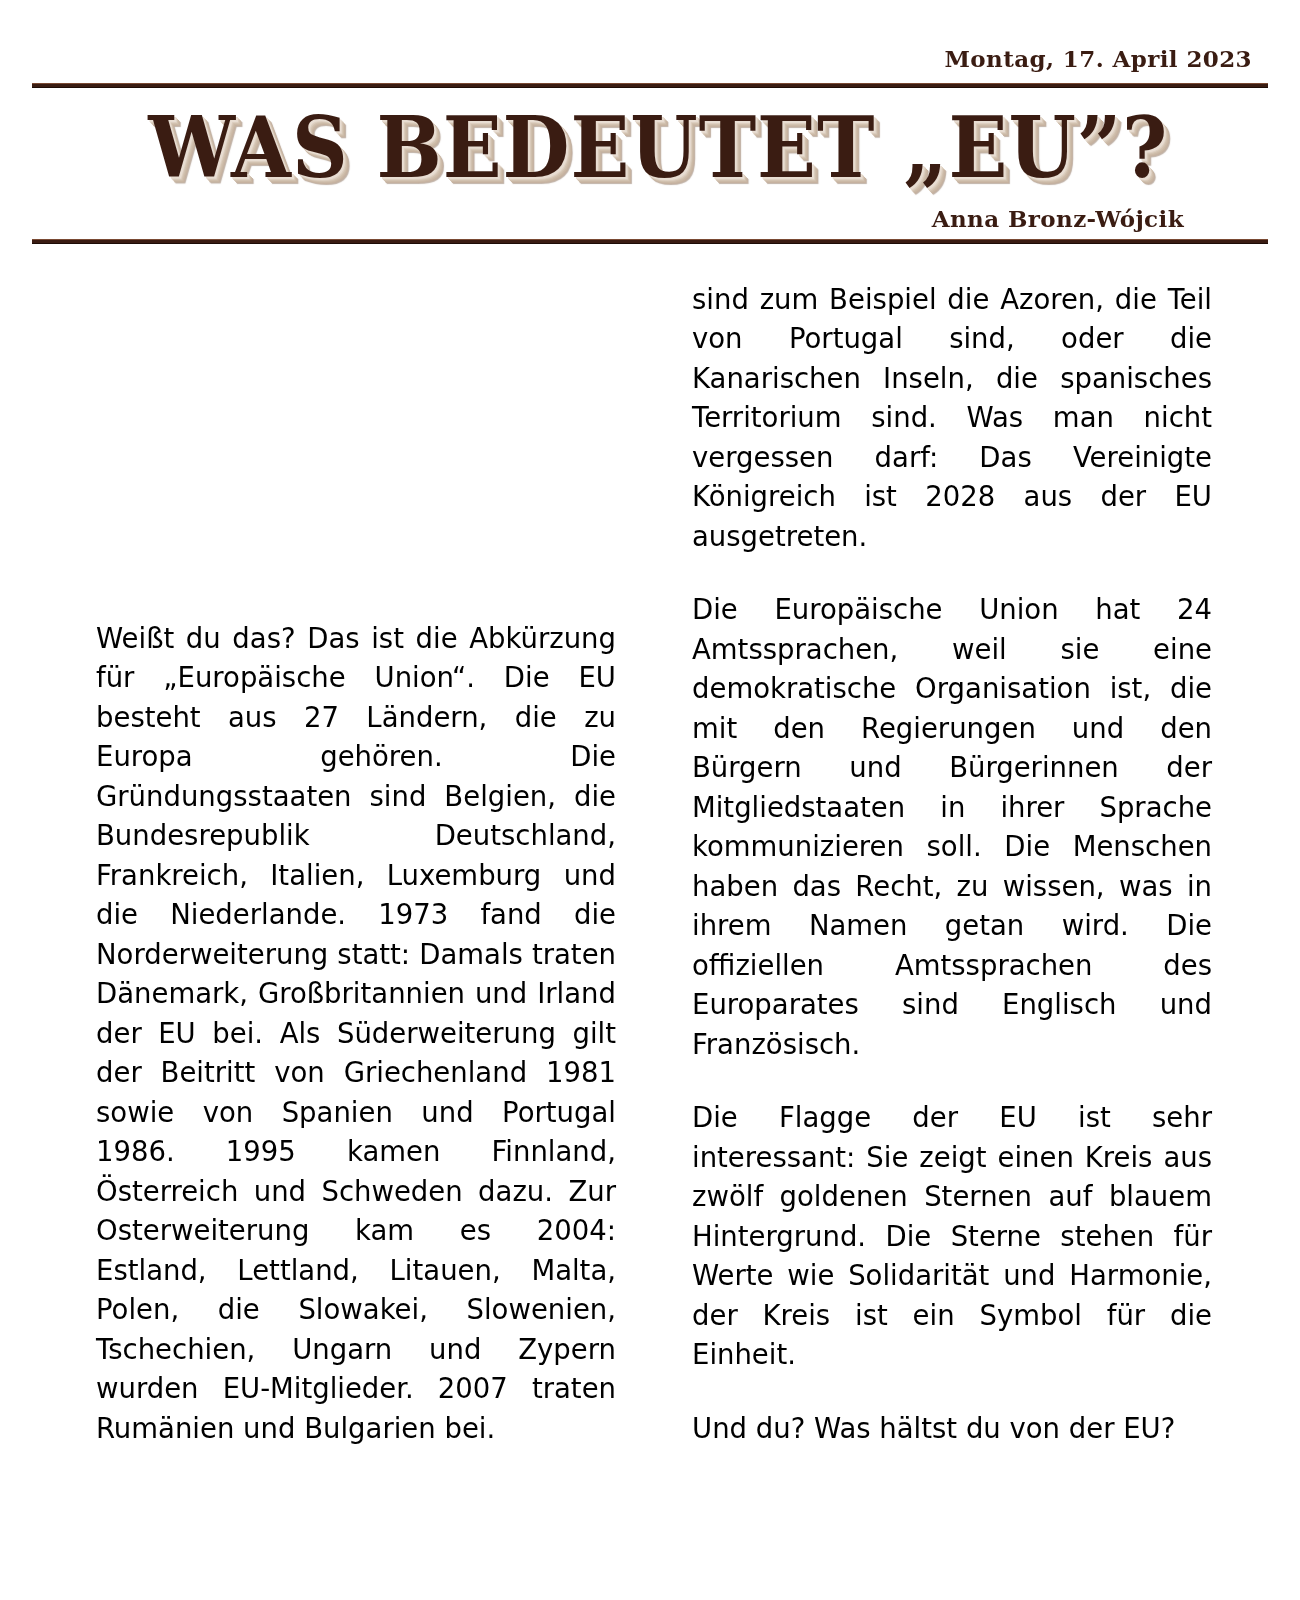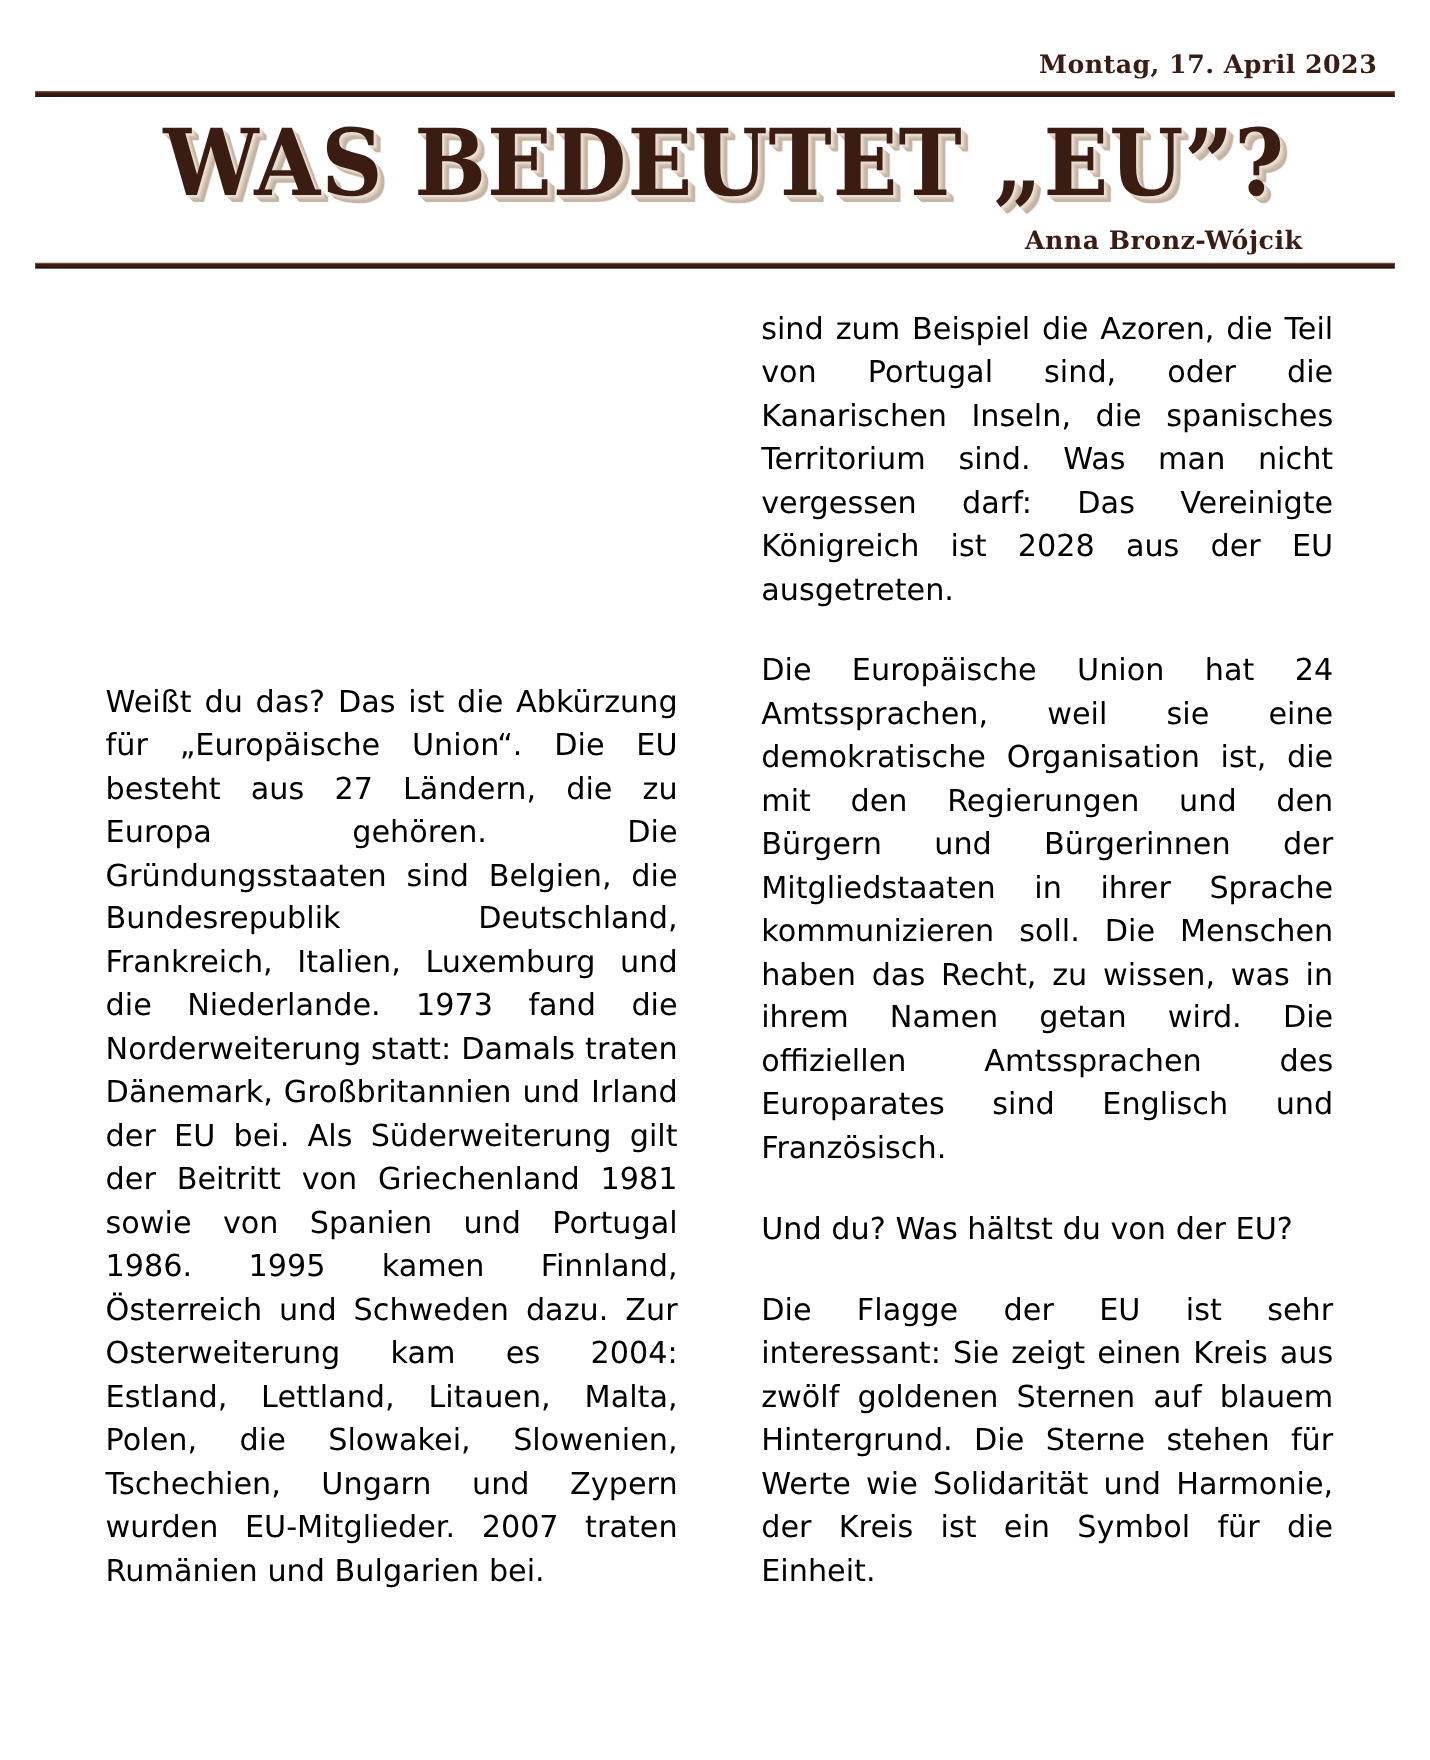--- a/index.html
+++ b/index.html
@@ -135,19 +135,19 @@
 
   <div class="columns">
 
     <div class="col col-left">
       <p class="para">Weißt du das? Das ist die Abkürzung für „Europäische Union“. Die EU besteht aus 27 Ländern, die zu Europa gehören. Die Gründungsstaaten sind Belgien, die Bundesrepublik Deutschland, Frankreich, Italien, Luxemburg und die Niederlande. 1973 fand die Norderweiterung statt: Damals traten Dänemark, Großbritannien und Irland der EU bei. Als Süderweiterung gilt der Beitritt von Griechenland 1981 sowie von Spanien und Portugal 1986. 1995 kamen Finnland, Österreich und Schweden dazu. Zur Osterweiterung kam es 2004: Estland, Lettland, Litauen, Malta, Polen, die Slowakei, Slowenien, Tschechien, Ungarn und Zypern wurden EU-Mitglieder. 2007 traten Rumänien und Bulgarien bei.</p>
     </div>
 
     <div class="col col-right">
       <p class="para">sind zum Beispiel die Azoren, die Teil von Portugal sind, oder die Kanarischen Inseln, die spanisches Territorium sind. Was man nicht vergessen darf: Das Vereinigte Königreich ist 2028 aus der EU ausgetreten.</p>
       <p class="para">Die Europäische Union hat 24 Amtssprachen, weil sie eine demokratische Organisation ist, die mit den Regierungen und den Bürgern und Bürgerinnen der Mitgliedstaaten in ihrer Sprache kommunizieren soll. Die Menschen haben das Recht, zu wissen, was in ihrem Namen getan wird. Die offiziellen Amtssprachen des Europarates sind Englisch und Französisch.</p>
+      <p class="para">Die Flagge der EU ist sehr interessant: Sie zeigt einen Kreis aus zwölf goldenen Sternen auf blauem Hintergrund. Die Sterne stehen für Werte wie Solidarität und Harmonie, der Kreis ist ein Symbol für die Einheit.</p>
       <p class="para">Und du? Was hältst du von der EU?</p>
-      <p class="para">Die Flagge der EU ist sehr interessant: Sie zeigt einen Kreis aus zwölf goldenen Sternen auf blauem Hintergrund. Die Sterne stehen für Werte wie Solidarität und Harmonie, der Kreis ist ein Symbol für die Einheit.</p>
     </div>
 
   </div>
 
 </div>
 
 </body></html>

